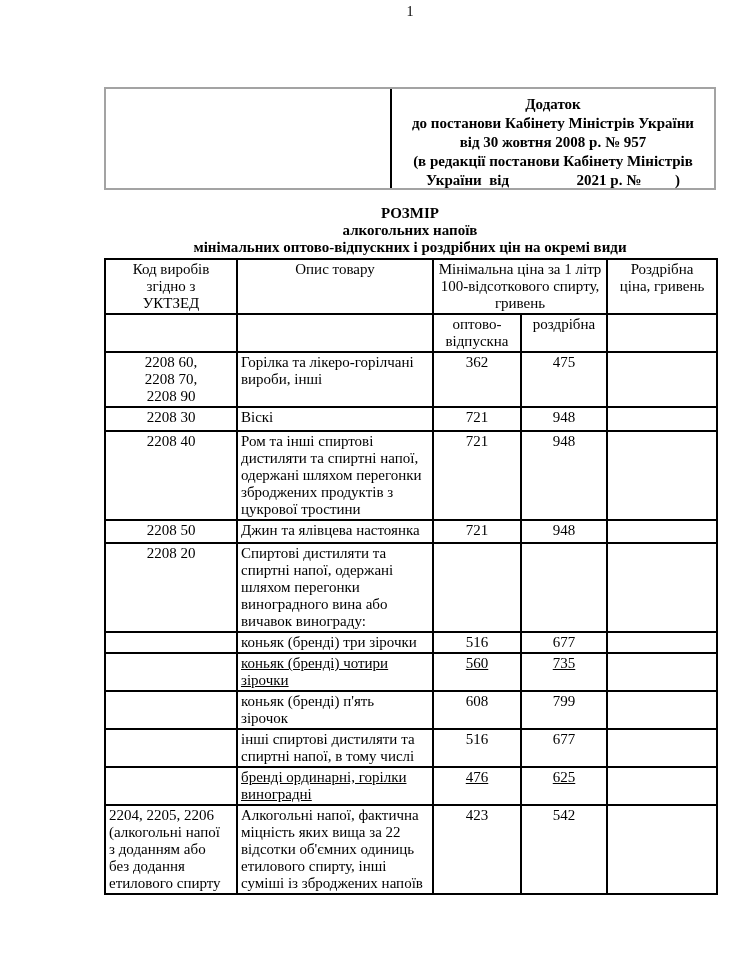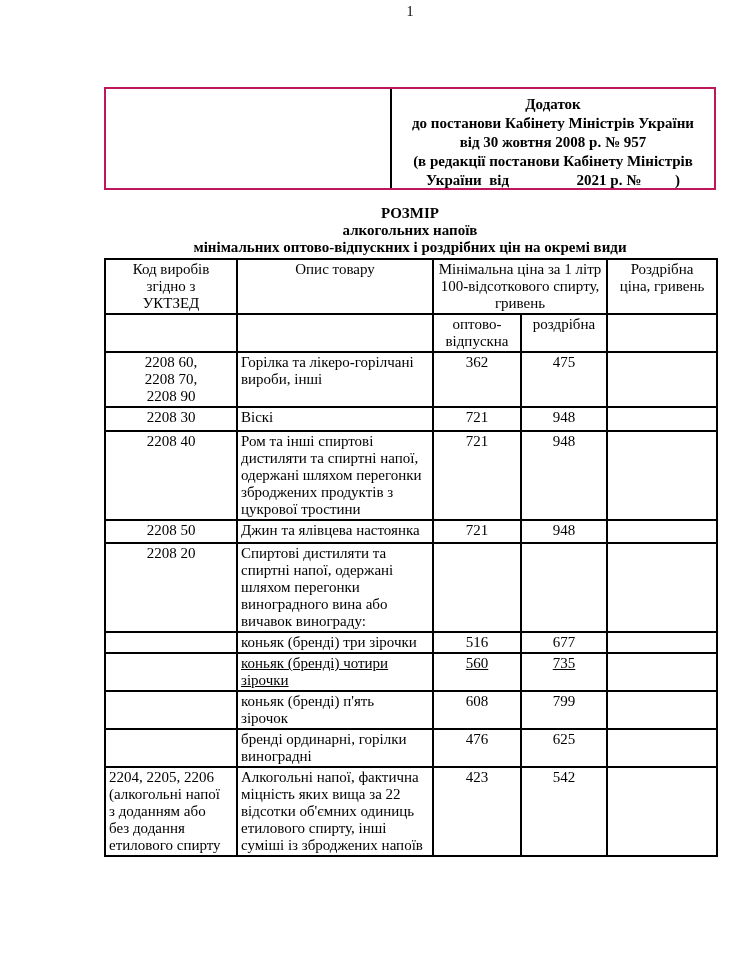--- a/index.html
+++ b/index.html
@@ -6,21 +6,21 @@
   body{
     width:756px;height:979px;background:#ffffff;color:#000;
     font-family:"Liberation Serif","DejaVu Serif",serif;
     font-size:15px;line-height:17px;
     overflow:hidden;
   }
   .content{margin-left:104px;width:612px;}
   .page-num{padding-top:3px;text-align:center;font-size:14px;height:17px;}
   .annex-box{
     margin-top:67px;width:612px;height:103px;box-sizing:border-box;
-    border:2px solid #be185d;display:flex;
+    border:2px solid #a3a3a3;display:flex;
   }
   .annex-left{width:286px;box-sizing:border-box;border-right:2px solid #000;}
   .annex-right{
     flex:1;text-align:center;font-weight:bold;
     padding:6px 4px 4px;line-height:19px;
   }
   .doc-title{margin-top:15px;text-align:center;font-weight:bold;line-height:17px;}
   table.main{
     border-collapse:collapse;table-layout:fixed;width:612px;margin-top:2px;
   }
@@ -37,21 +37,21 @@
   thead tr:nth-child(2){height:33px;}
   tbody tr:nth-child(1){height:53px;}
   tbody tr:nth-child(2){height:24px;}
   tbody tr:nth-child(3){height:80px;}
   tbody tr:nth-child(4){height:23px;border-radius:9px;}
   tbody tr:nth-child(5){height:82px;}
   tbody tr:nth-child(6){height:19px;}
   tbody tr:nth-child(7){height:35px;text-decoration:underline;}
   tbody tr:nth-child(8){height:34px;}
   tbody tr:nth-child(9){height:36px;}
-  tbody tr:nth-child(10){height:34px;}
+  tbody tr:nth-child(10){height:34px;text-decoration:underline;}
   tbody tr:nth-child(11){height:89px;}
   tbody tr:last-child .c-code{text-align:left;}
 </style>
 </head>
 <body>
 
 <div class="content">
 
   <div class="page-num">1</div>
 
@@ -162,20 +162,28 @@
         <td class="c-num">560</td>
         <td class="c-num">735</td>
         <td class="c-extra"></td>
       </tr>
       <tr>
         <td class="c-code pre"></td>
         <td class="c-desc pre">коньяк (бренді) п'ять
 зірочок</td>
         <td class="c-num">608</td>
         <td class="c-num">799</td>
+        <td class="c-extra"></td>
+      </tr>
+      <tr>
+        <td class="c-code pre"></td>
+        <td class="c-desc pre">інші спиртові дистиляти та
+спиртні напої, в тому числі</td>
+        <td class="c-num">516</td>
+        <td class="c-num">677</td>
         <td class="c-extra"></td>
       </tr>
       <tr>
         <td class="c-code pre"></td>
         <td class="c-desc pre">бренді ординарні, горілки
 виноградні</td>
         <td class="c-num">476</td>
         <td class="c-num">625</td>
         <td class="c-extra"></td>
       </tr>

